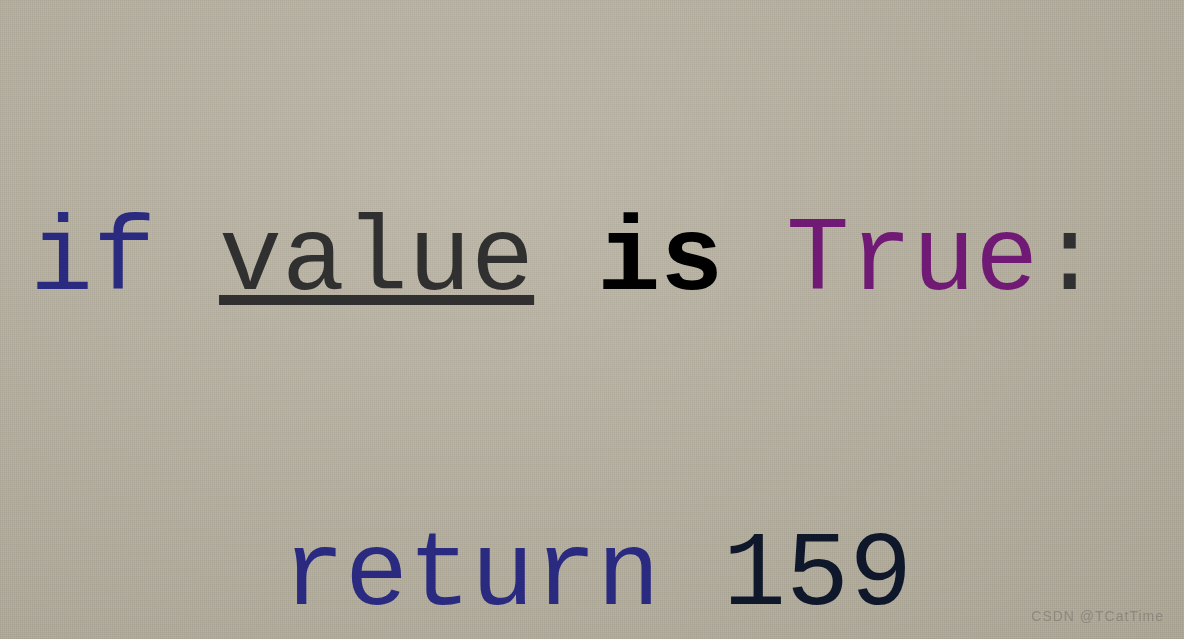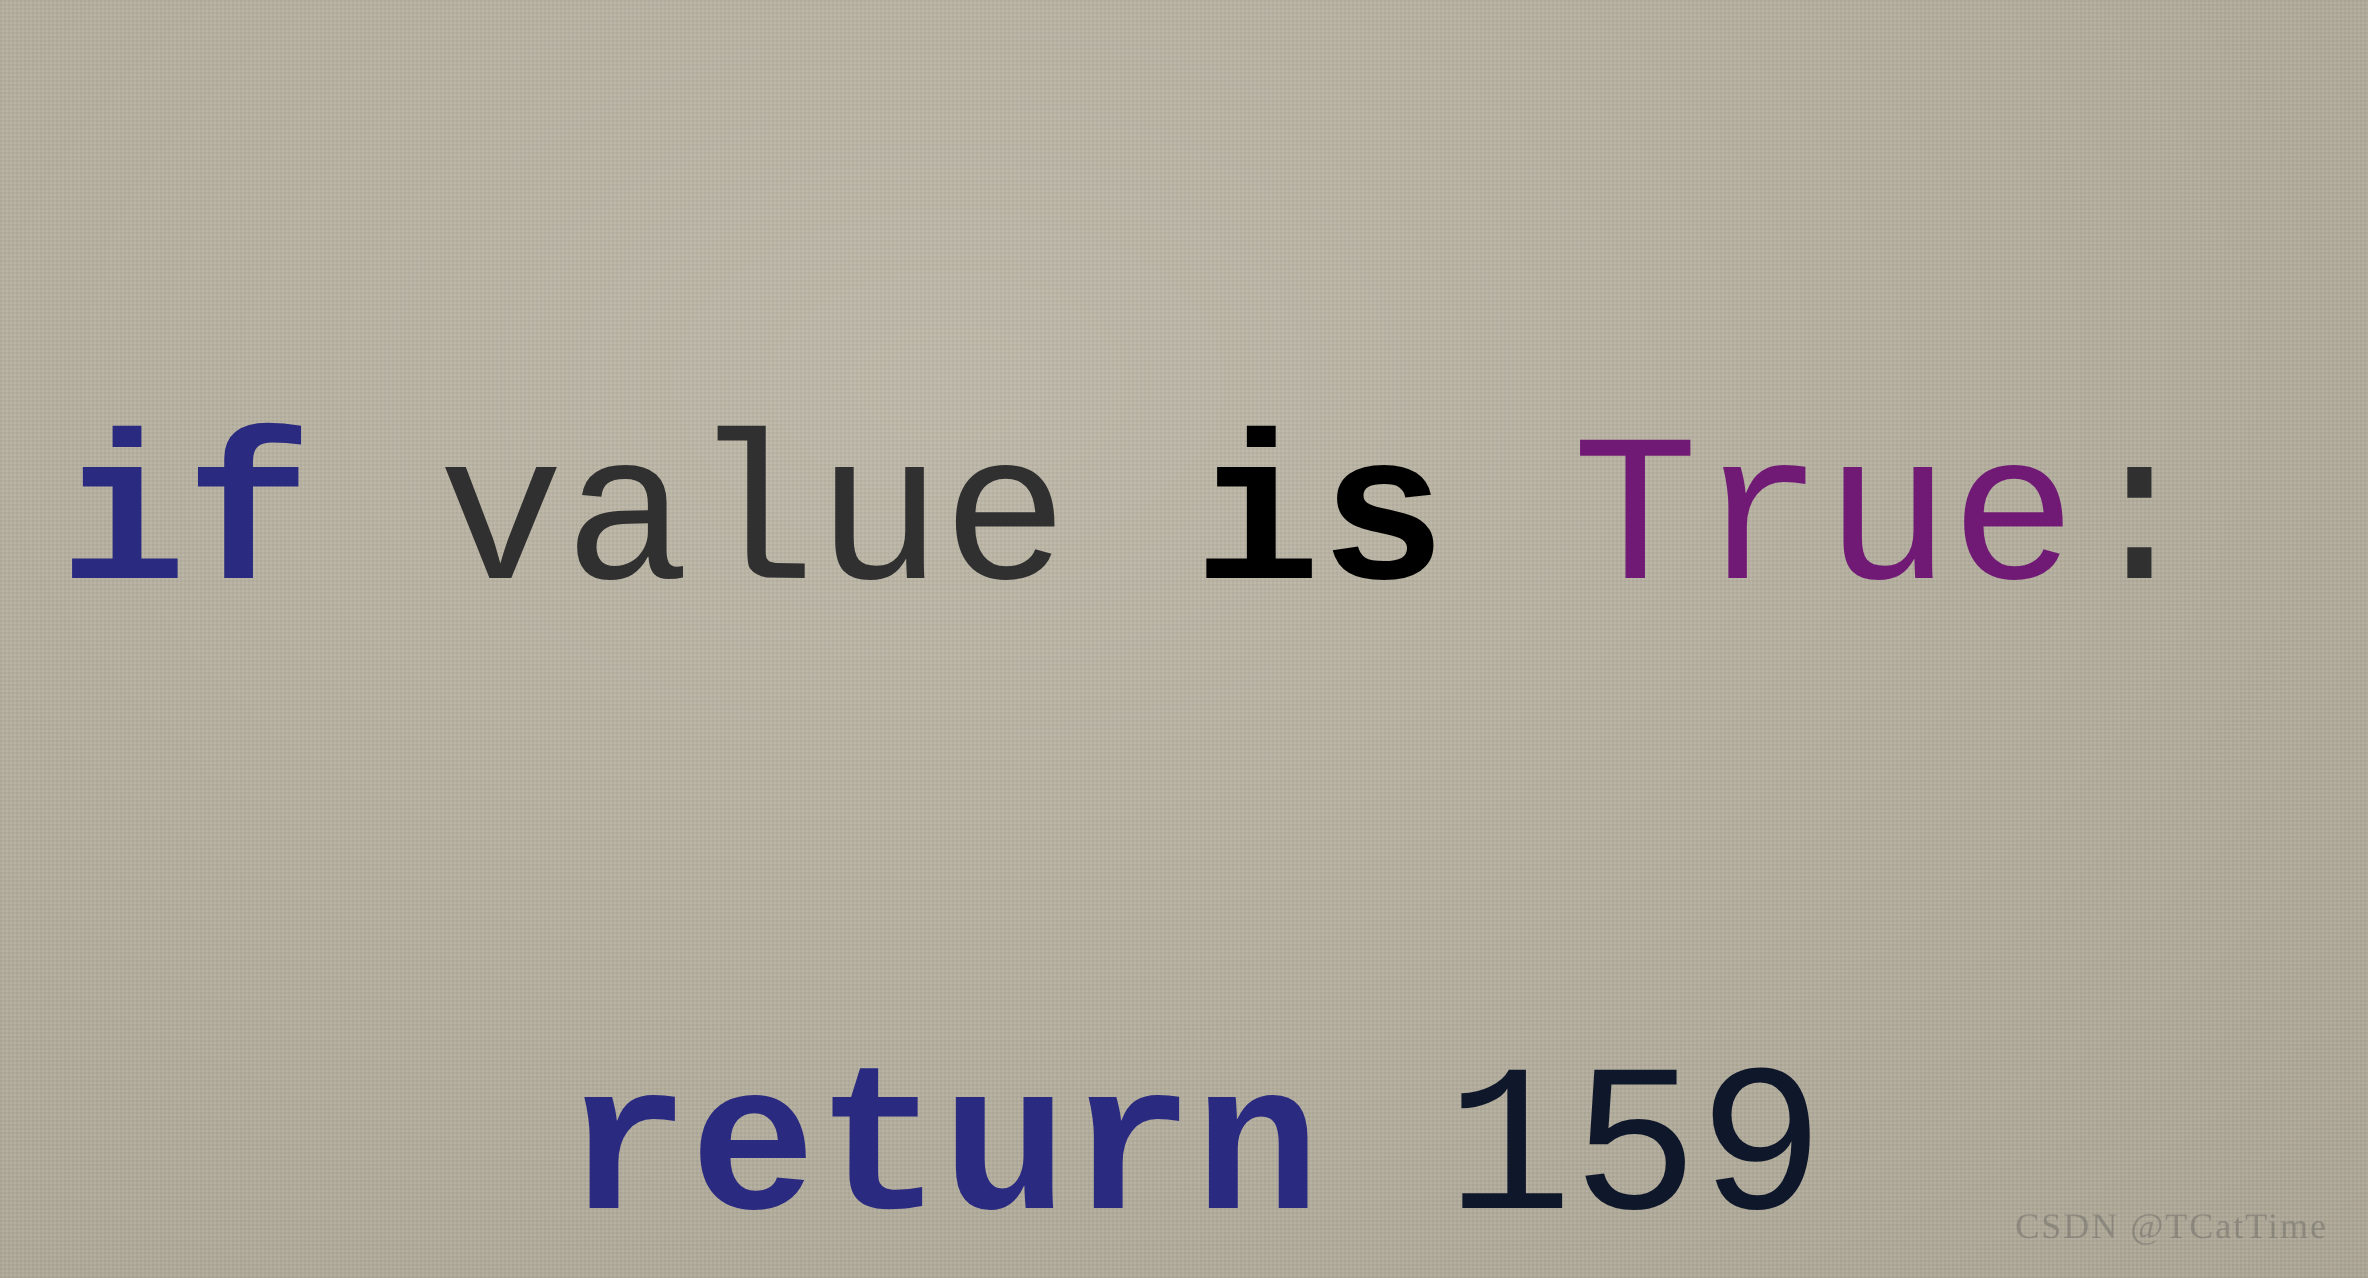--- a/index.html
+++ b/index.html
@@ -40,28 +40,29 @@
       pointer-events: none;
     }
     .code-block {
       position: relative;
       z-index: 1;
       white-space: pre;
       font-weight: normal;
     }
     .keyword {
       color: #2a2a80;
-      font-weight: bold;
+      font-weight: normal;
     }
     .operator {
       color: #000000;
       font-weight: bold;
     }
     .ident {
       color: #303030;
+      text-decoration: underline;
     }
     .literal {
       color: #701a75;
     }
     .number {
       color: #0f172a;
     }
     .punct {
       color: #303030;
     }
@@ -69,23 +70,23 @@
       display: block;
     }
     .indent {
       display: inline-block;
       width: 4ch;
     }
     .watermark {
       position: absolute;
       bottom: 12px;
       right: 20px;
-      font-size: 18px;
+      font-size: 14px;
       color: rgba(80,80,80,0.35);
-      font-family: Liberation Serif, serif;
+      font-family: Liberation Sans, sans-serif;
       letter-spacing: 1px;
       z-index: 2;
     }
   </style>
 </head>
 <body>
 
 <div class="code-block">
 <span class="line"><span class="keyword">if</span> <span class="ident">value</span> <span class="operator">is</span> <span class="literal">True</span><span class="punct">:</span></span>
 <span class="line"><span class="indent"></span><span class="keyword">return</span> <span class="number">159</span></span>

